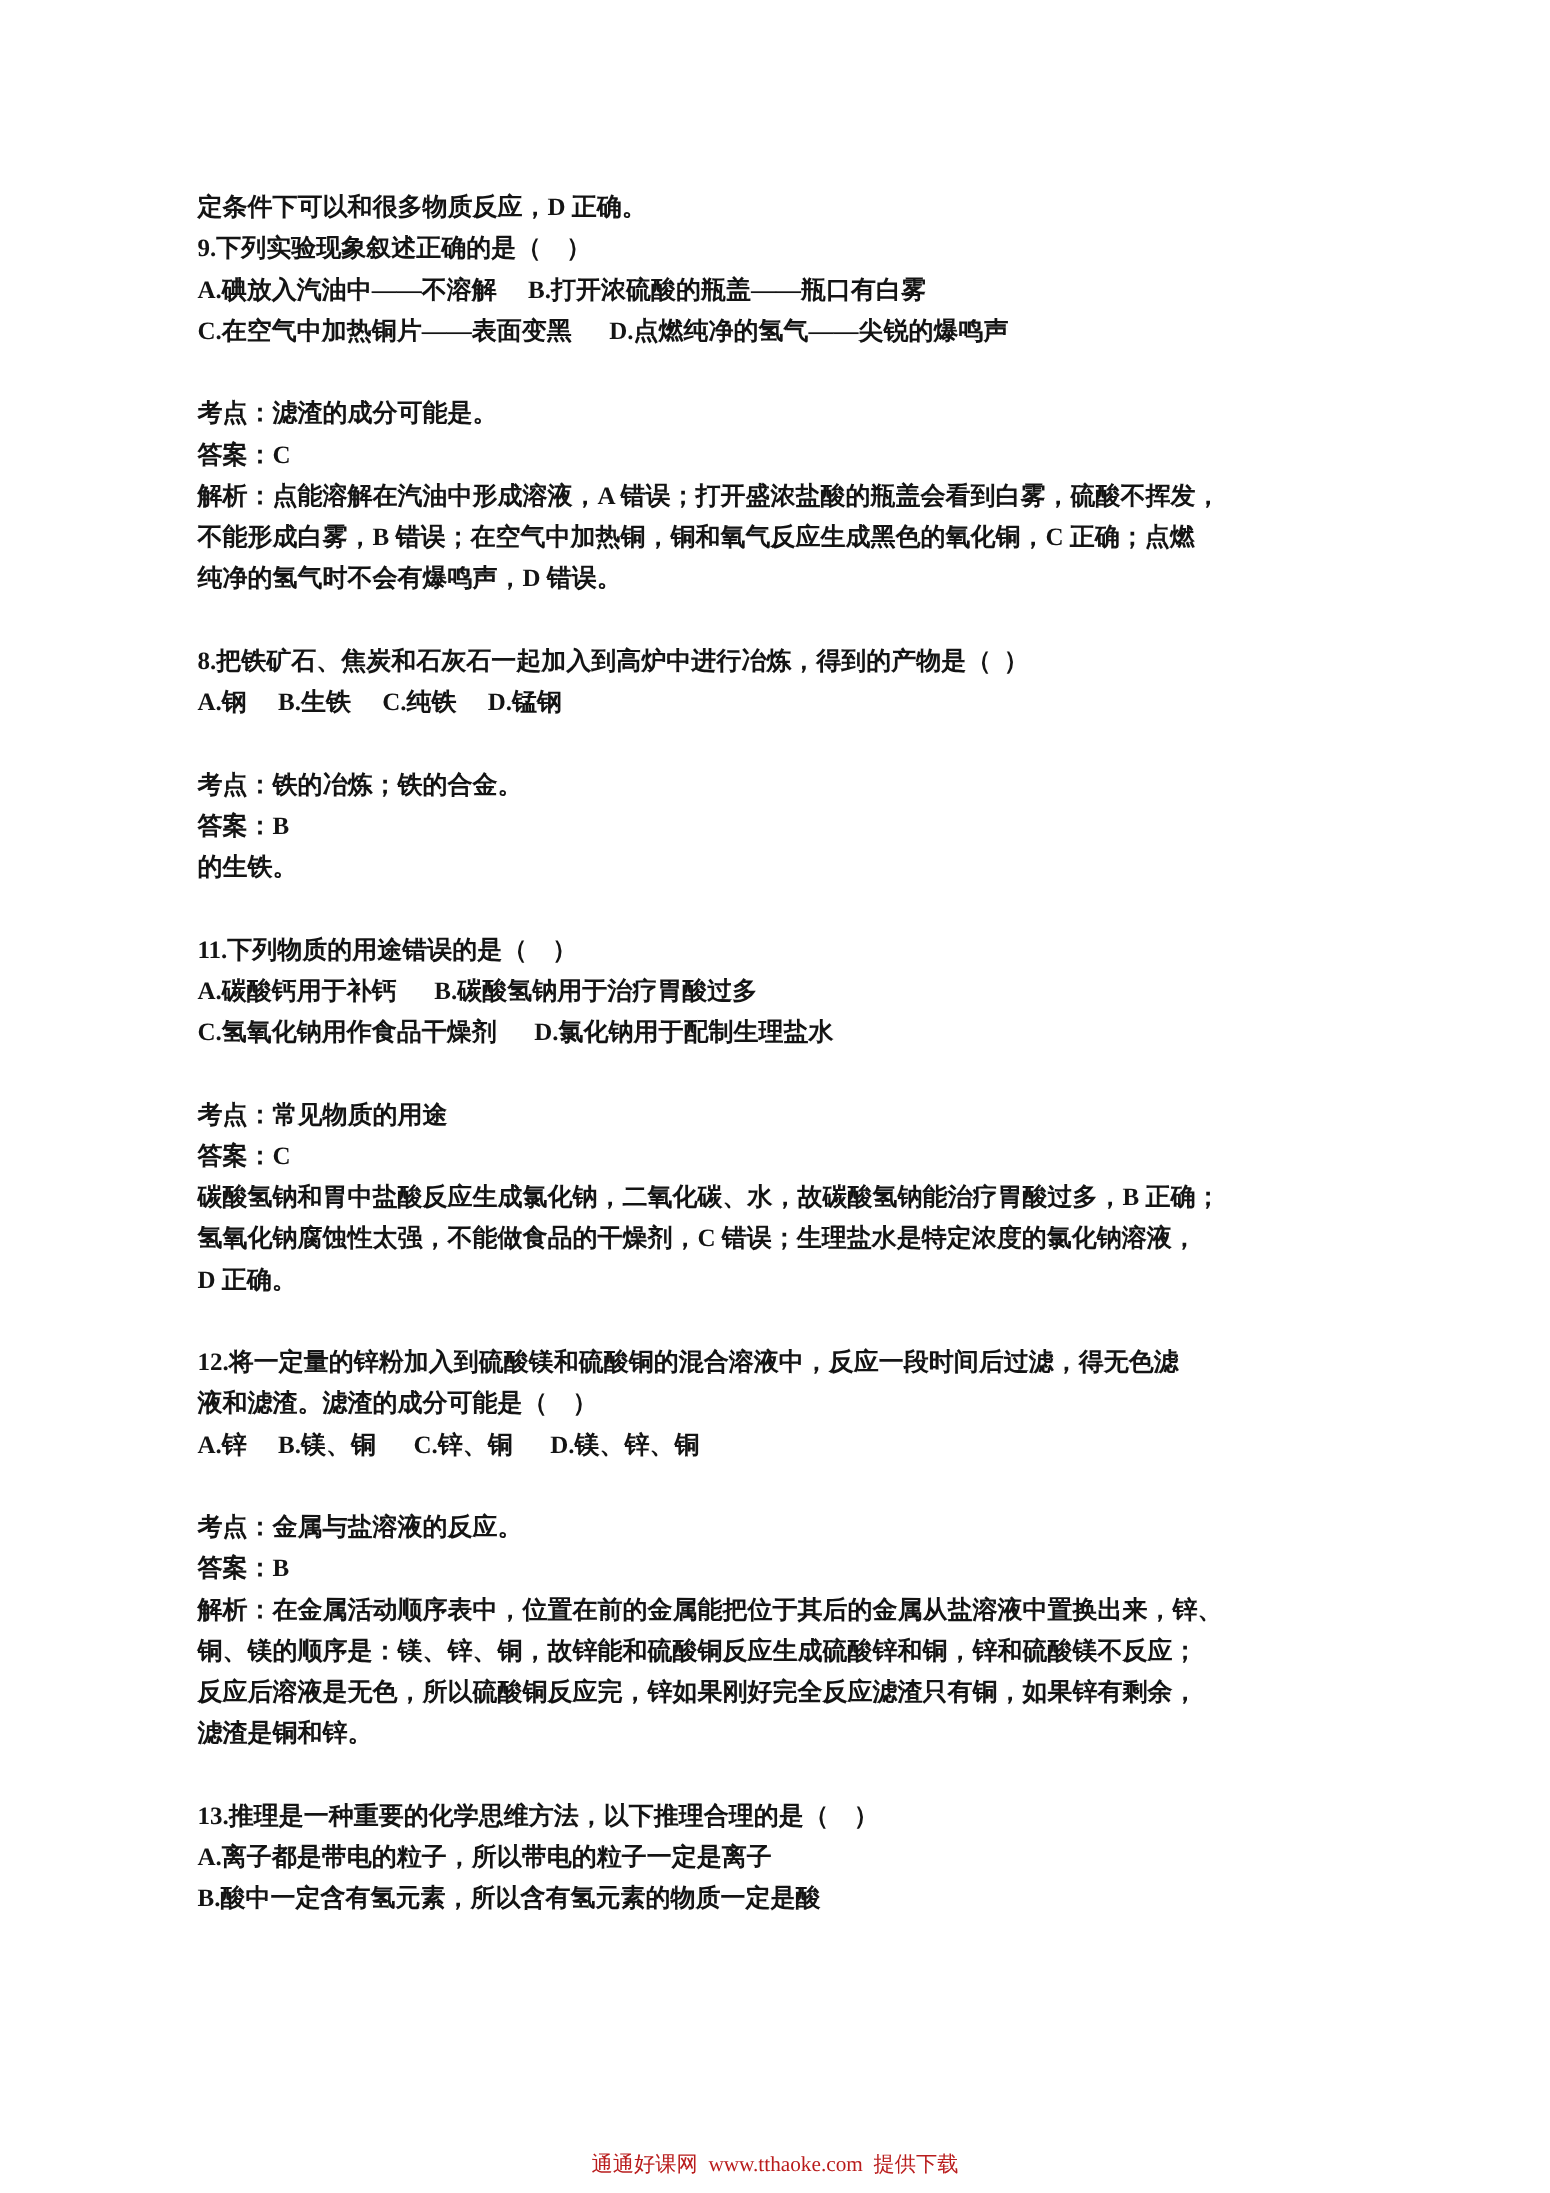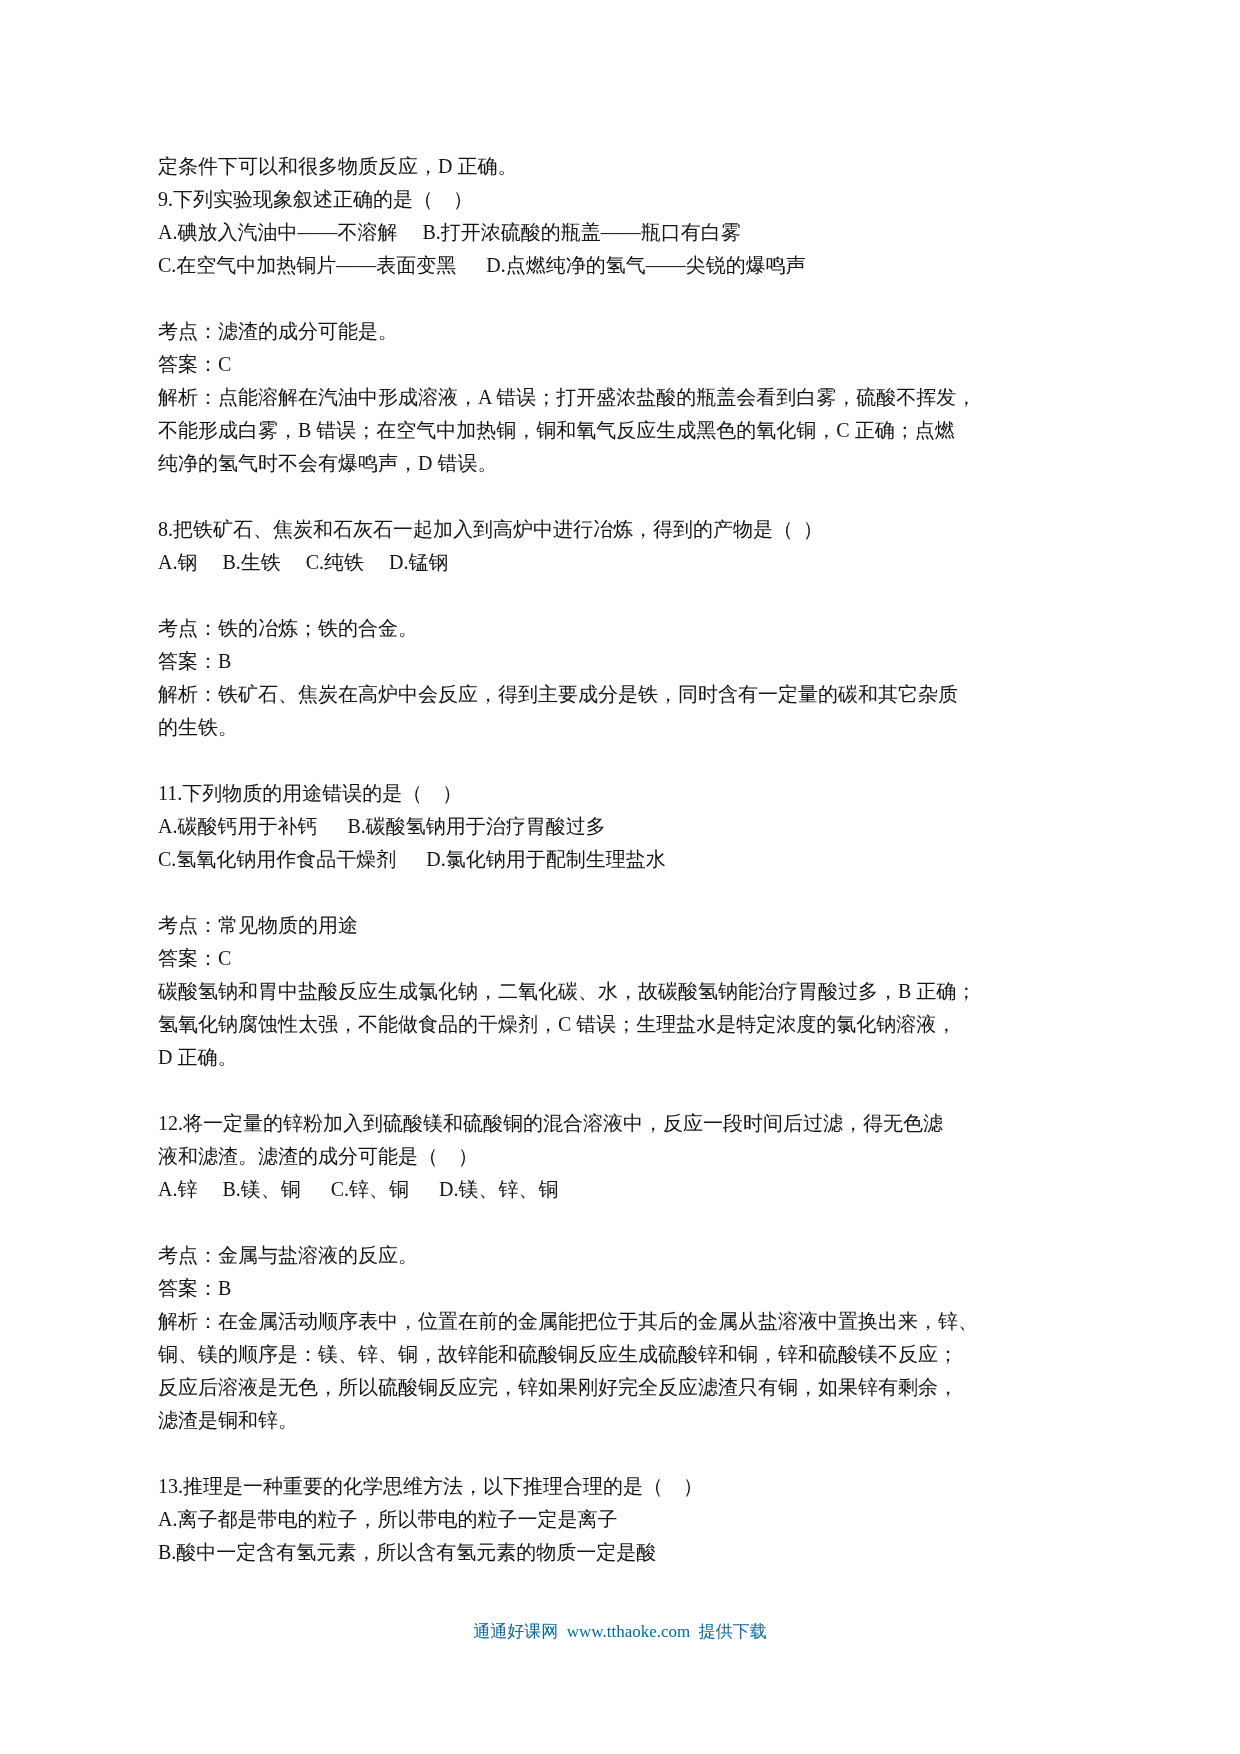--- a/index.html
+++ b/index.html
@@ -24,29 +24,30 @@
     position: absolute;
     left: 158px;
     top: 150px;
     width: 960px;
     font-size: 20px;
     line-height: 33px;
   }
   .doc-line {
     white-space: pre;
     height: 33px;
+    font-weight: bold;
   }
   .footer {
     position: absolute;
-    top: 1620px;
+    top: 1720px;
     left: 0;
     width: 100%;
     text-align: center;
     font-size: 17px;
-    color: #0369a1;
+    color: #b91c1c;
   }
   .footer span { white-space: pre; }
 </style>
 </head>
 <body>
 
 <div class="page">
 
   <div class="text-block" id="lines-container">
       <div class="doc-line">定条件下可以和很多物质反应，D 正确。</div>
@@ -58,21 +59,20 @@
       <div class="doc-line">答案：C</div>
       <div class="doc-line">解析：点能溶解在汽油中形成溶液，A 错误；打开盛浓盐酸的瓶盖会看到白雾，硫酸不挥发，</div>
       <div class="doc-line">不能形成白雾，B 错误；在空气中加热铜，铜和氧气反应生成黑色的氧化铜，C 正确；点燃</div>
       <div class="doc-line">纯净的氢气时不会有爆鸣声，D 错误。</div>
       <div class="doc-line">&nbsp;</div>
       <div class="doc-line">8.把铁矿石、焦炭和石灰石一起加入到高炉中进行冶炼，得到的产物是（  ）</div>
       <div class="doc-line">A.钢     B.生铁     C.纯铁     D.锰钢</div>
       <div class="doc-line">&nbsp;</div>
       <div class="doc-line">考点：铁的冶炼；铁的合金。</div>
       <div class="doc-line">答案：B</div>
-      <div class="doc-line">解析：铁矿石、焦炭在高炉中会反应，得到主要成分是铁，同时含有一定量的碳和其它杂质</div>
       <div class="doc-line">的生铁。</div>
       <div class="doc-line">&nbsp;</div>
       <div class="doc-line">11.下列物质的用途错误的是（    ）</div>
       <div class="doc-line">A.碳酸钙用于补钙      B.碳酸氢钠用于治疗胃酸过多</div>
       <div class="doc-line">C.氢氧化钠用作食品干燥剂      D.氯化钠用于配制生理盐水</div>
       <div class="doc-line">&nbsp;</div>
       <div class="doc-line">考点：常见物质的用途</div>
       <div class="doc-line">答案：C</div>
       <div class="doc-line">碳酸氢钠和胃中盐酸反应生成氯化钠，二氧化碳、水，故碳酸氢钠能治疗胃酸过多，B 正确；</div>
       <div class="doc-line">氢氧化钠腐蚀性太强，不能做食品的干燥剂，C 错误；生理盐水是特定浓度的氯化钠溶液，</div>

